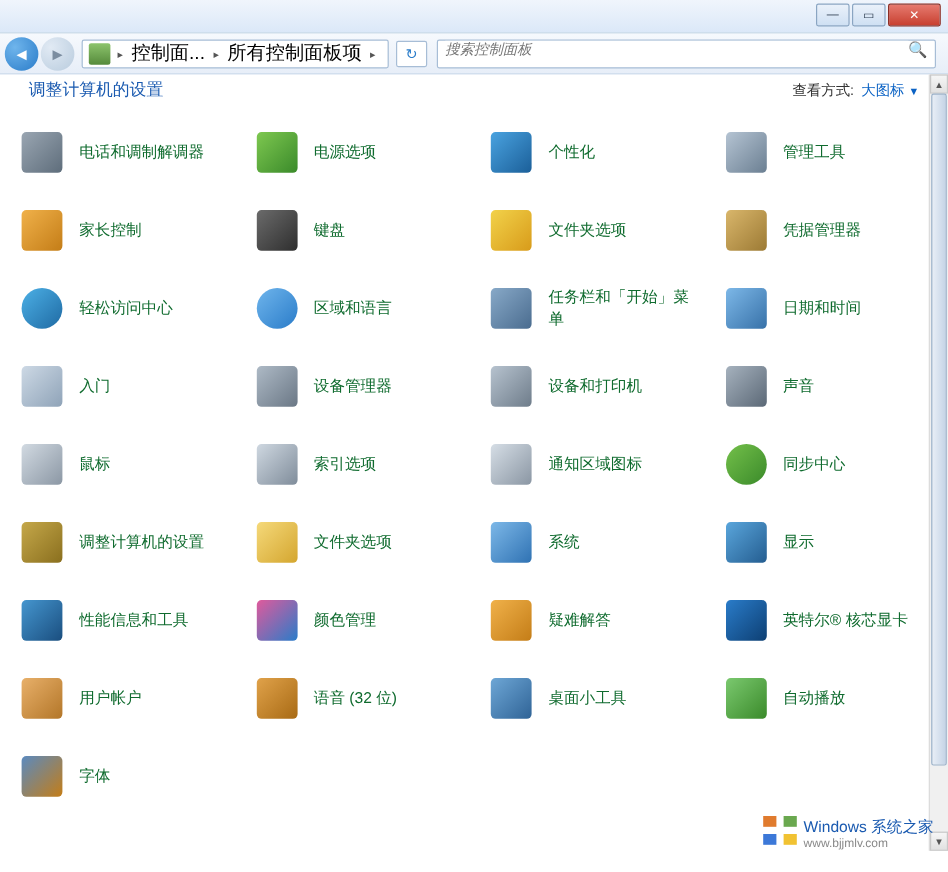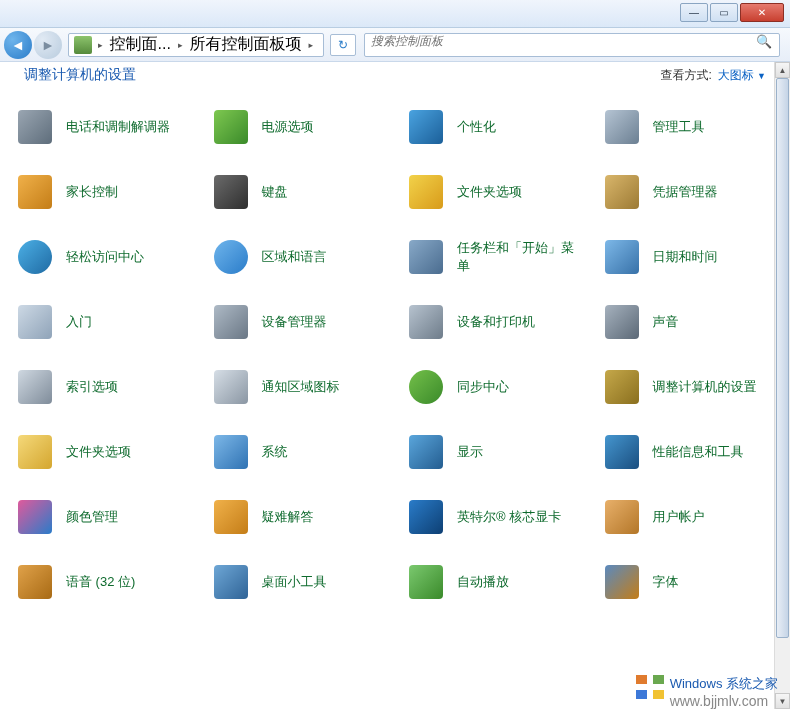--- a/index.html
+++ b/index.html
@@ -71,21 +71,21 @@
 .ic-speech { background: linear-gradient(135deg, #e0a24a, #a86a14); }
 .ic-gadget { background: linear-gradient(135deg, #6ea7d6, #2f6396); }
 .ic-autoplay { background: linear-gradient(135deg, #7bc96f, #3a8a2a); }
 .ic-font { background: linear-gradient(135deg, #5a8ac0, #c47d17); }
 
 .scrollbar-track { position: absolute; right: 0; top: 62px; width: 16px; height: 647px; background: #f0f0f0; border-left: 1px solid #dcdcdc; }
 .scrollbar-btn { height: 16px; background: linear-gradient(to bottom, #f6f6f6, #e1e1e1); border: 1px solid #c9c9c9; display: flex; align-items: center; justify-content: center; font-size: 8px; color: #555; }
 .scrollbar-thumb { position: absolute; top: 16px; left: 1px; width: 13px; height: 560px; background: linear-gradient(to right, #e8eef6, #c5d4e6); border: 1px solid #9ab1ca; border-radius: 2px; }
 
 .watermark { position: absolute; right: 12px; bottom: 18px; font-size: 13px; color: #1a5ab0; display: flex; align-items: flex-start; gap: 6px; }
-.watermark .wm-sub { font-size: 14px; color: #888; display: block; }
+.watermark .wm-sub { font-size: 10px; color: #888; display: block; }
 .wm-icon { width: 28px; height: 24px; position: relative; }
 .wm-icon .sq { position: absolute; width: 11px; height: 9px; }
 .wm-icon .s1 { background: #e07b2e; top: 0; left: 0; }
 .wm-icon .s2 { background: #6aa84f; top: 0; right: 0; }
 .wm-icon .s3 { background: #3c78d8; bottom: 0; left: 0; }
 .wm-icon .s4 { background: #f1c232; bottom: 0; right: 0; }
 </style>
 </head>
 <body>
 
@@ -183,20 +183,24 @@
       </div>
       <div class="cp-item">
         <div class="item-icon ic-printer"></div>
         <span class="item-label">设备和打印机</span>
       </div>
       <div class="cp-item">
         <div class="item-icon ic-sound"></div>
         <span class="item-label">声音</span>
       </div>
       <div class="cp-item">
+        <div class="item-icon ic-mouse"></div>
+        <span class="item-label">鼠标</span>
+      </div>
+      <div class="cp-item">
         <div class="item-icon ic-index"></div>
         <span class="item-label">索引选项</span>
       </div>
       <div class="cp-item">
         <div class="item-icon ic-notif"></div>
         <span class="item-label">通知区域图标</span>
       </div>
       <div class="cp-item">
         <div class="item-icon ic-sync"></div>
         <span class="item-label">同步中心</span>

